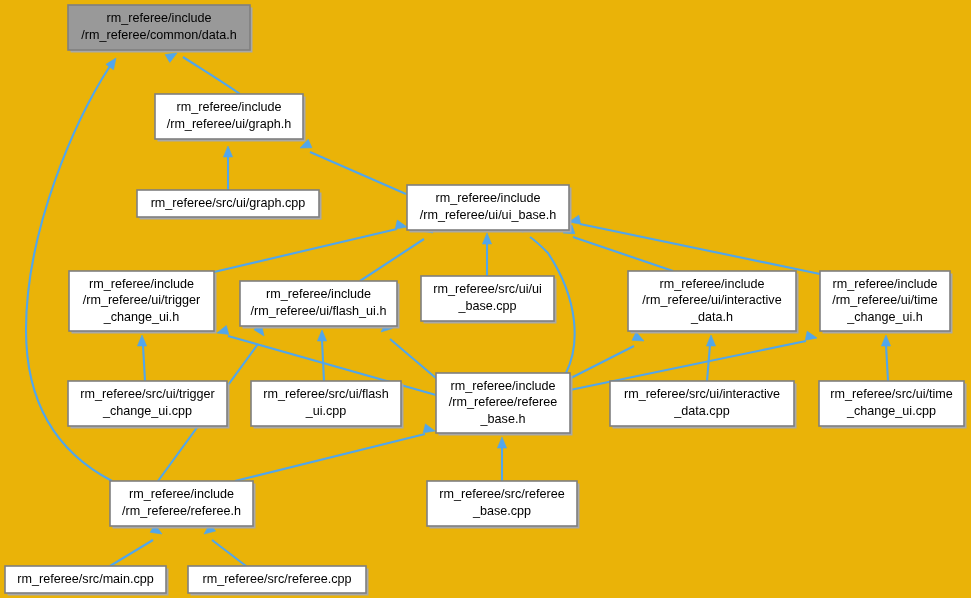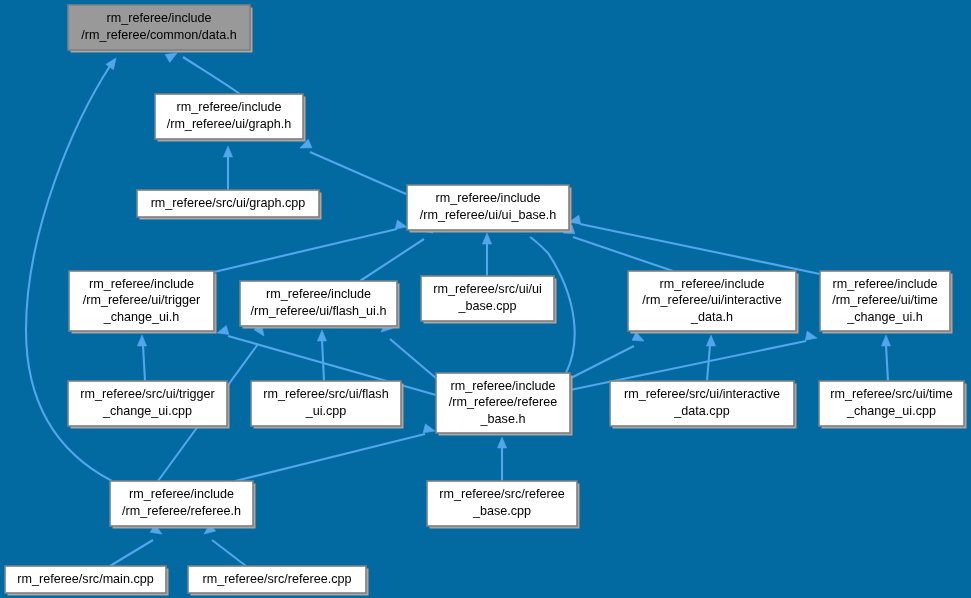--- a/index.html
+++ b/index.html
@@ -9,21 +9,21 @@
     background: #ffffff;
   }
   body {
     font-family: "Liberation Sans", sans-serif;
   }
   #graph-root {
     position: relative;
     width: 971px;
     height: 598px;
     overflow: hidden;
-    background: #0369a1;
+    background: #eab308;
   }
   svg#dep-graph {
     display: block;
     width: 971px;
     height: 598px;
   }
   .node-box {
     stroke: #7f7f7f;
     stroke-width: 1.6;
   }

